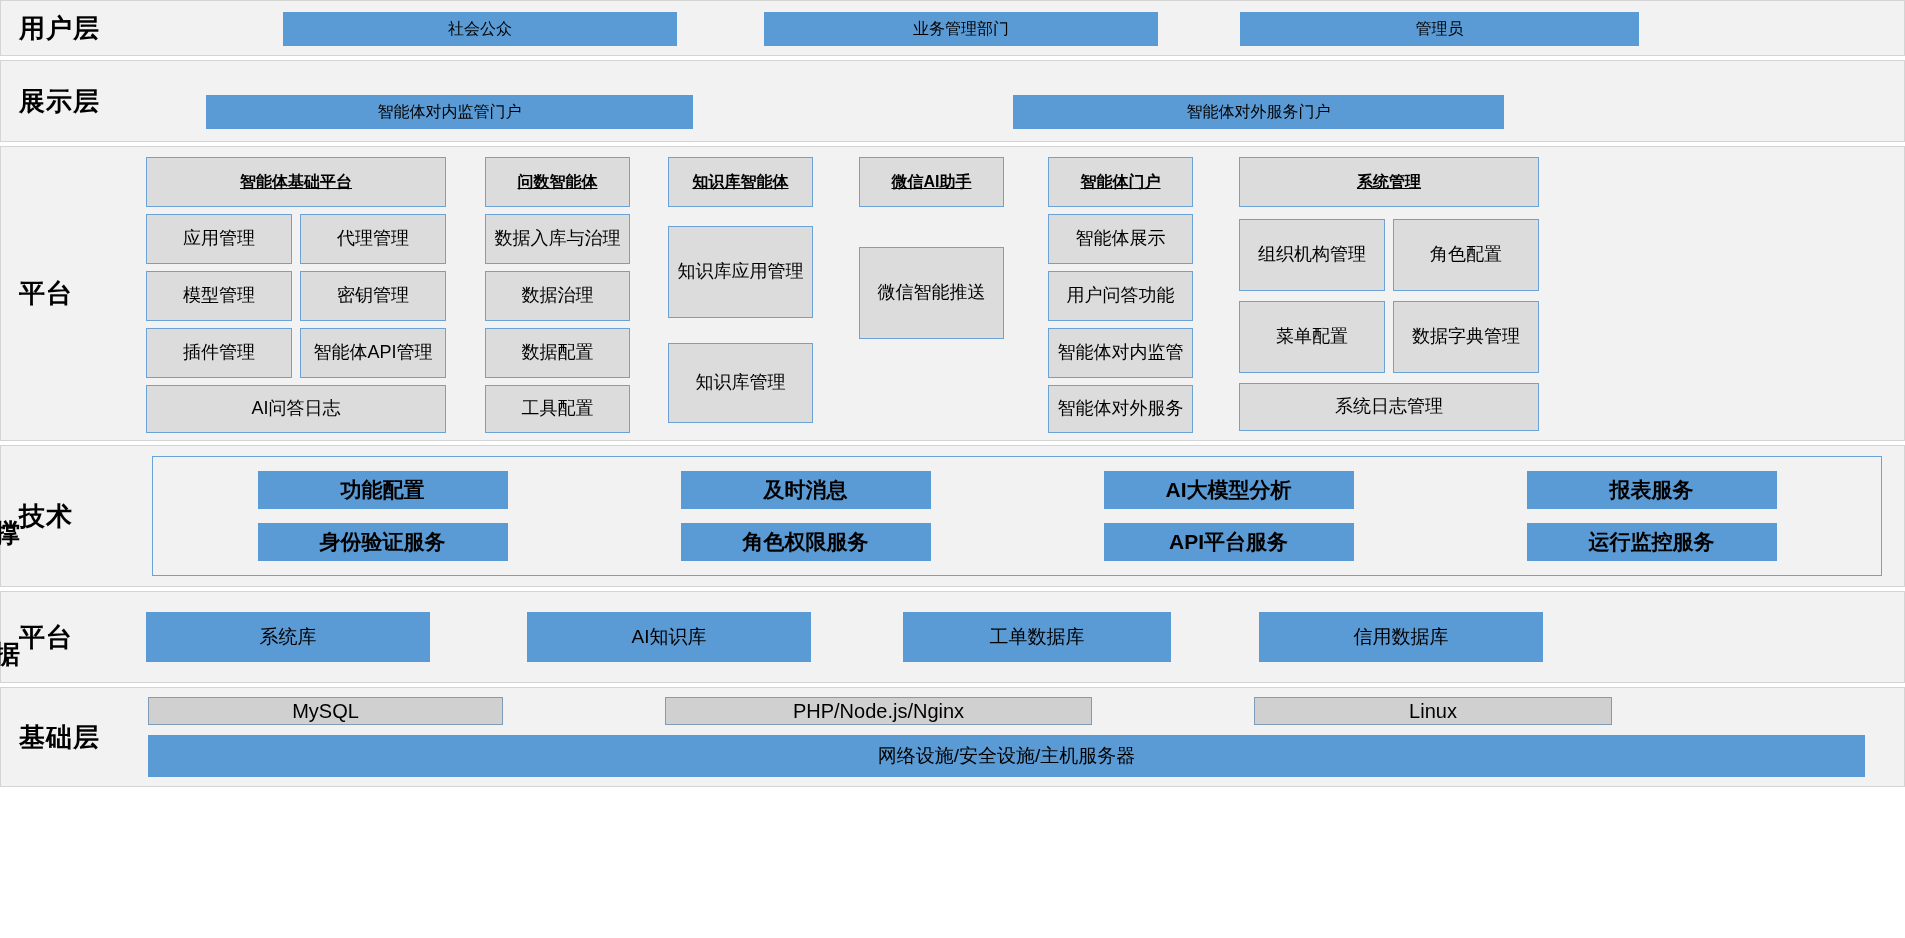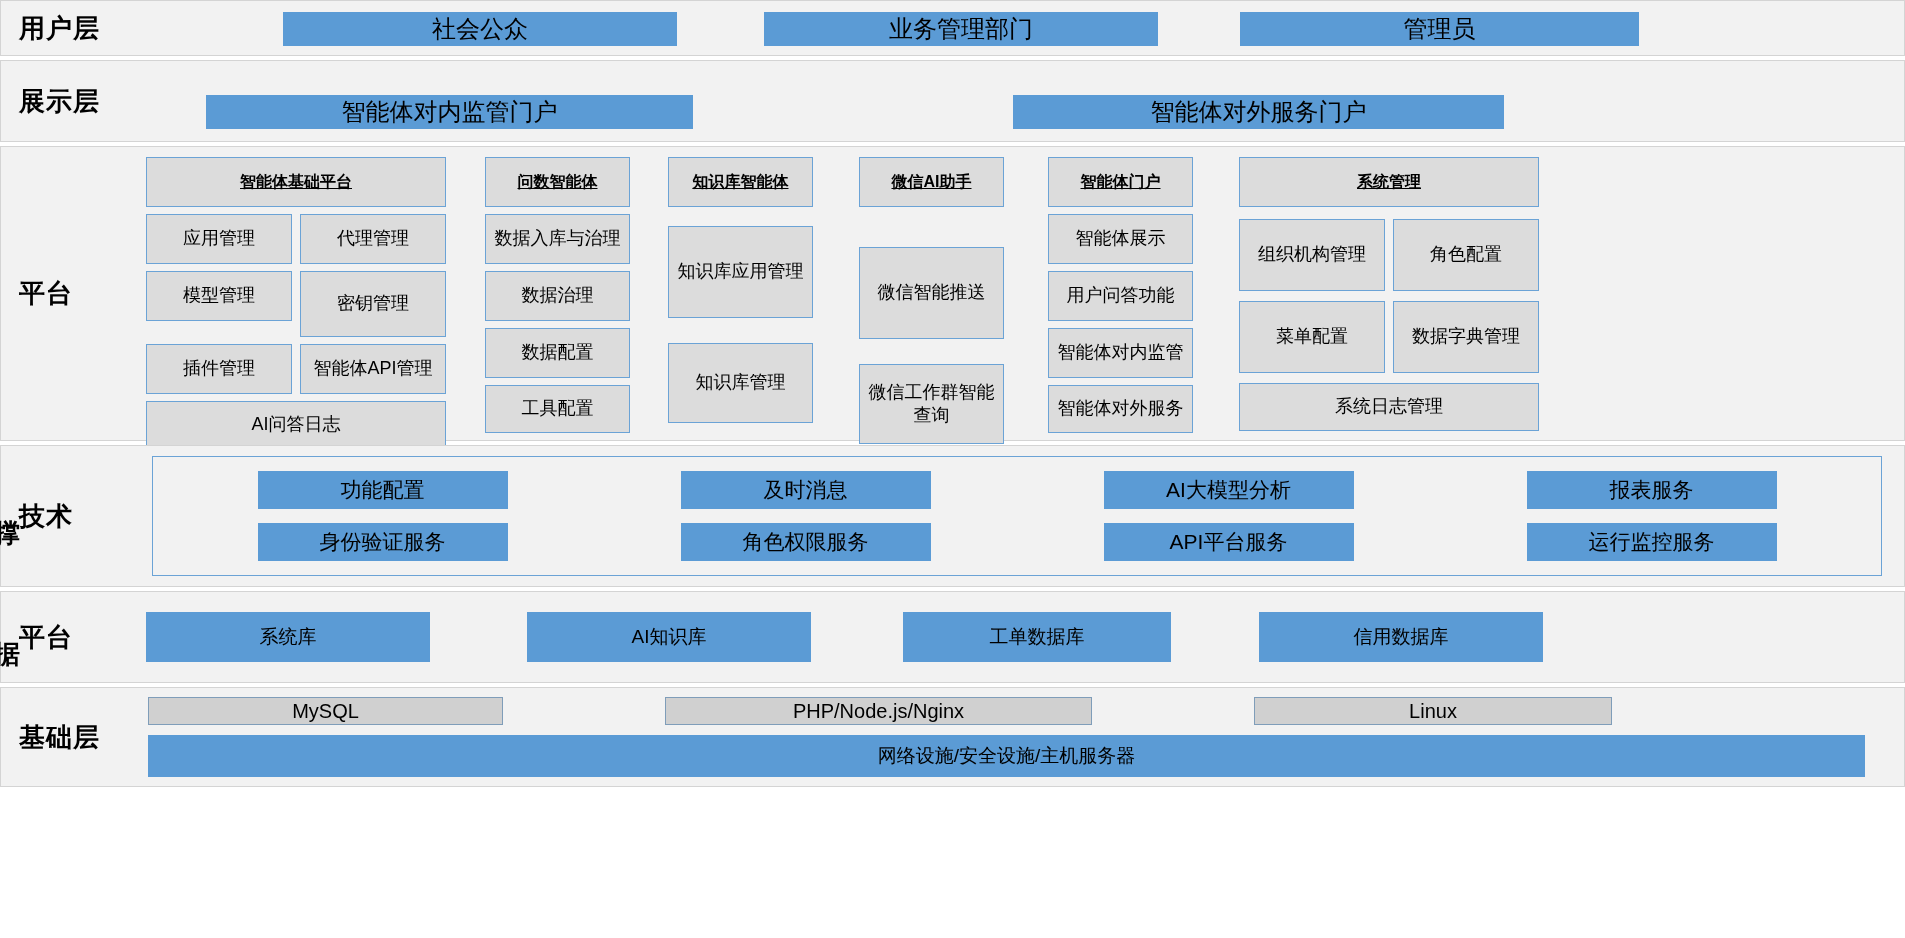--- a/index.html
+++ b/index.html
@@ -42,21 +42,21 @@
     box-sizing:border-box;
     padding:6px 8px;
   }
 
   
   .blue-box{
     background:#5b9bd5;
     color:#000;
     display:flex;align-items:center;justify-content:center;
     text-align:center;
-    font-size:24px;
+    font-size:16px;
     box-sizing:border-box;
     line-height:1.25;
   }
   
   .grey-box{
     background:#dcdcdc;
     border:1.5px solid #6ba3d6;
     color:#000;
     display:flex;align-items:center;justify-content:center;
     text-align:center;
@@ -163,21 +163,21 @@
     <div class="band-body">
 
       <div class="app-col" style="width:300px;margin-left:5px;">
         <div class="grey-box head" style="height:50px;">智能体基础平台</div>
         <div class="app-row">
           <div class="grey-box" style="height:50px;">应用管理</div>
           <div class="grey-box" style="height:50px;">代理管理</div>
         </div>
         <div class="app-row">
           <div class="grey-box" style="height:50px;">模型管理</div>
-          <div class="grey-box" style="height:66px;">密钥管理</div>
+          <div class="grey-box" style="height:50px;">密钥管理</div>
         </div>
         <div class="app-row">
           <div class="grey-box" style="height:50px;">插件管理</div>
           <div class="grey-box" style="height:50px;">智能体API管理</div>
         </div>
         <div class="app-row">
           <div class="grey-box" style="height:48px;">AI问答日志</div>
         </div>
       </div>
 
@@ -210,23 +210,20 @@
           <div class="grey-box" style="height:80px;">知识库管理</div>
         </div>
       </div>
 
       <div style="width:46px;"></div>
 
       <div class="app-col" style="width:145px;">
         <div class="grey-box head" style="height:50px;">微信AI助手</div>
         <div class="app-row" style="margin-top:12px;">
           <div class="grey-box" style="height:92px;margin-top:21px;">微信智能推送</div>
-        </div>
-        <div class="app-row" style="margin-top:18px;">
-          <div class="grey-box" style="height:80px;">微信工作群智能查询</div>
         </div>
       </div>
 
       <div style="width:44px;"></div>
 
       <div class="app-col" style="width:145px;">
         <div class="grey-box head" style="height:50px;">智能体门户</div>
         <div class="app-row">
           <div class="grey-box" style="height:50px;">智能体展示</div>
         </div>
@@ -261,21 +258,21 @@
     </div>
   </div>
 
   <div class="band" id="band-tech">
     <div class="band-label">
       <span>技术</span>
       <span style="margin-left:-52px;margin-top:34px;position:absolute;">支撑</span>
     </div>
     <div class="band-body">
       <div style="width:11px;"></div>
-      <div class="tech-frame" style="width:1730px;height:120px;">
+      <div class="tech-frame" style="width:1730px;height:120px;font-weight:bold;">
         <div class="tech-row">
           <div class="tech-cellwrap" style="flex:1 1 0;">
             <div class="blue-box tech-box">功能配置</div>
           </div>
           <div class="tech-cellwrap" style="flex:1 1 0;">
             <div class="blue-box tech-box">及时消息</div>
           </div>
           <div class="tech-cellwrap" style="flex:1 1 0;">
             <div class="blue-box tech-box">AI大模型分析</div>
           </div>

